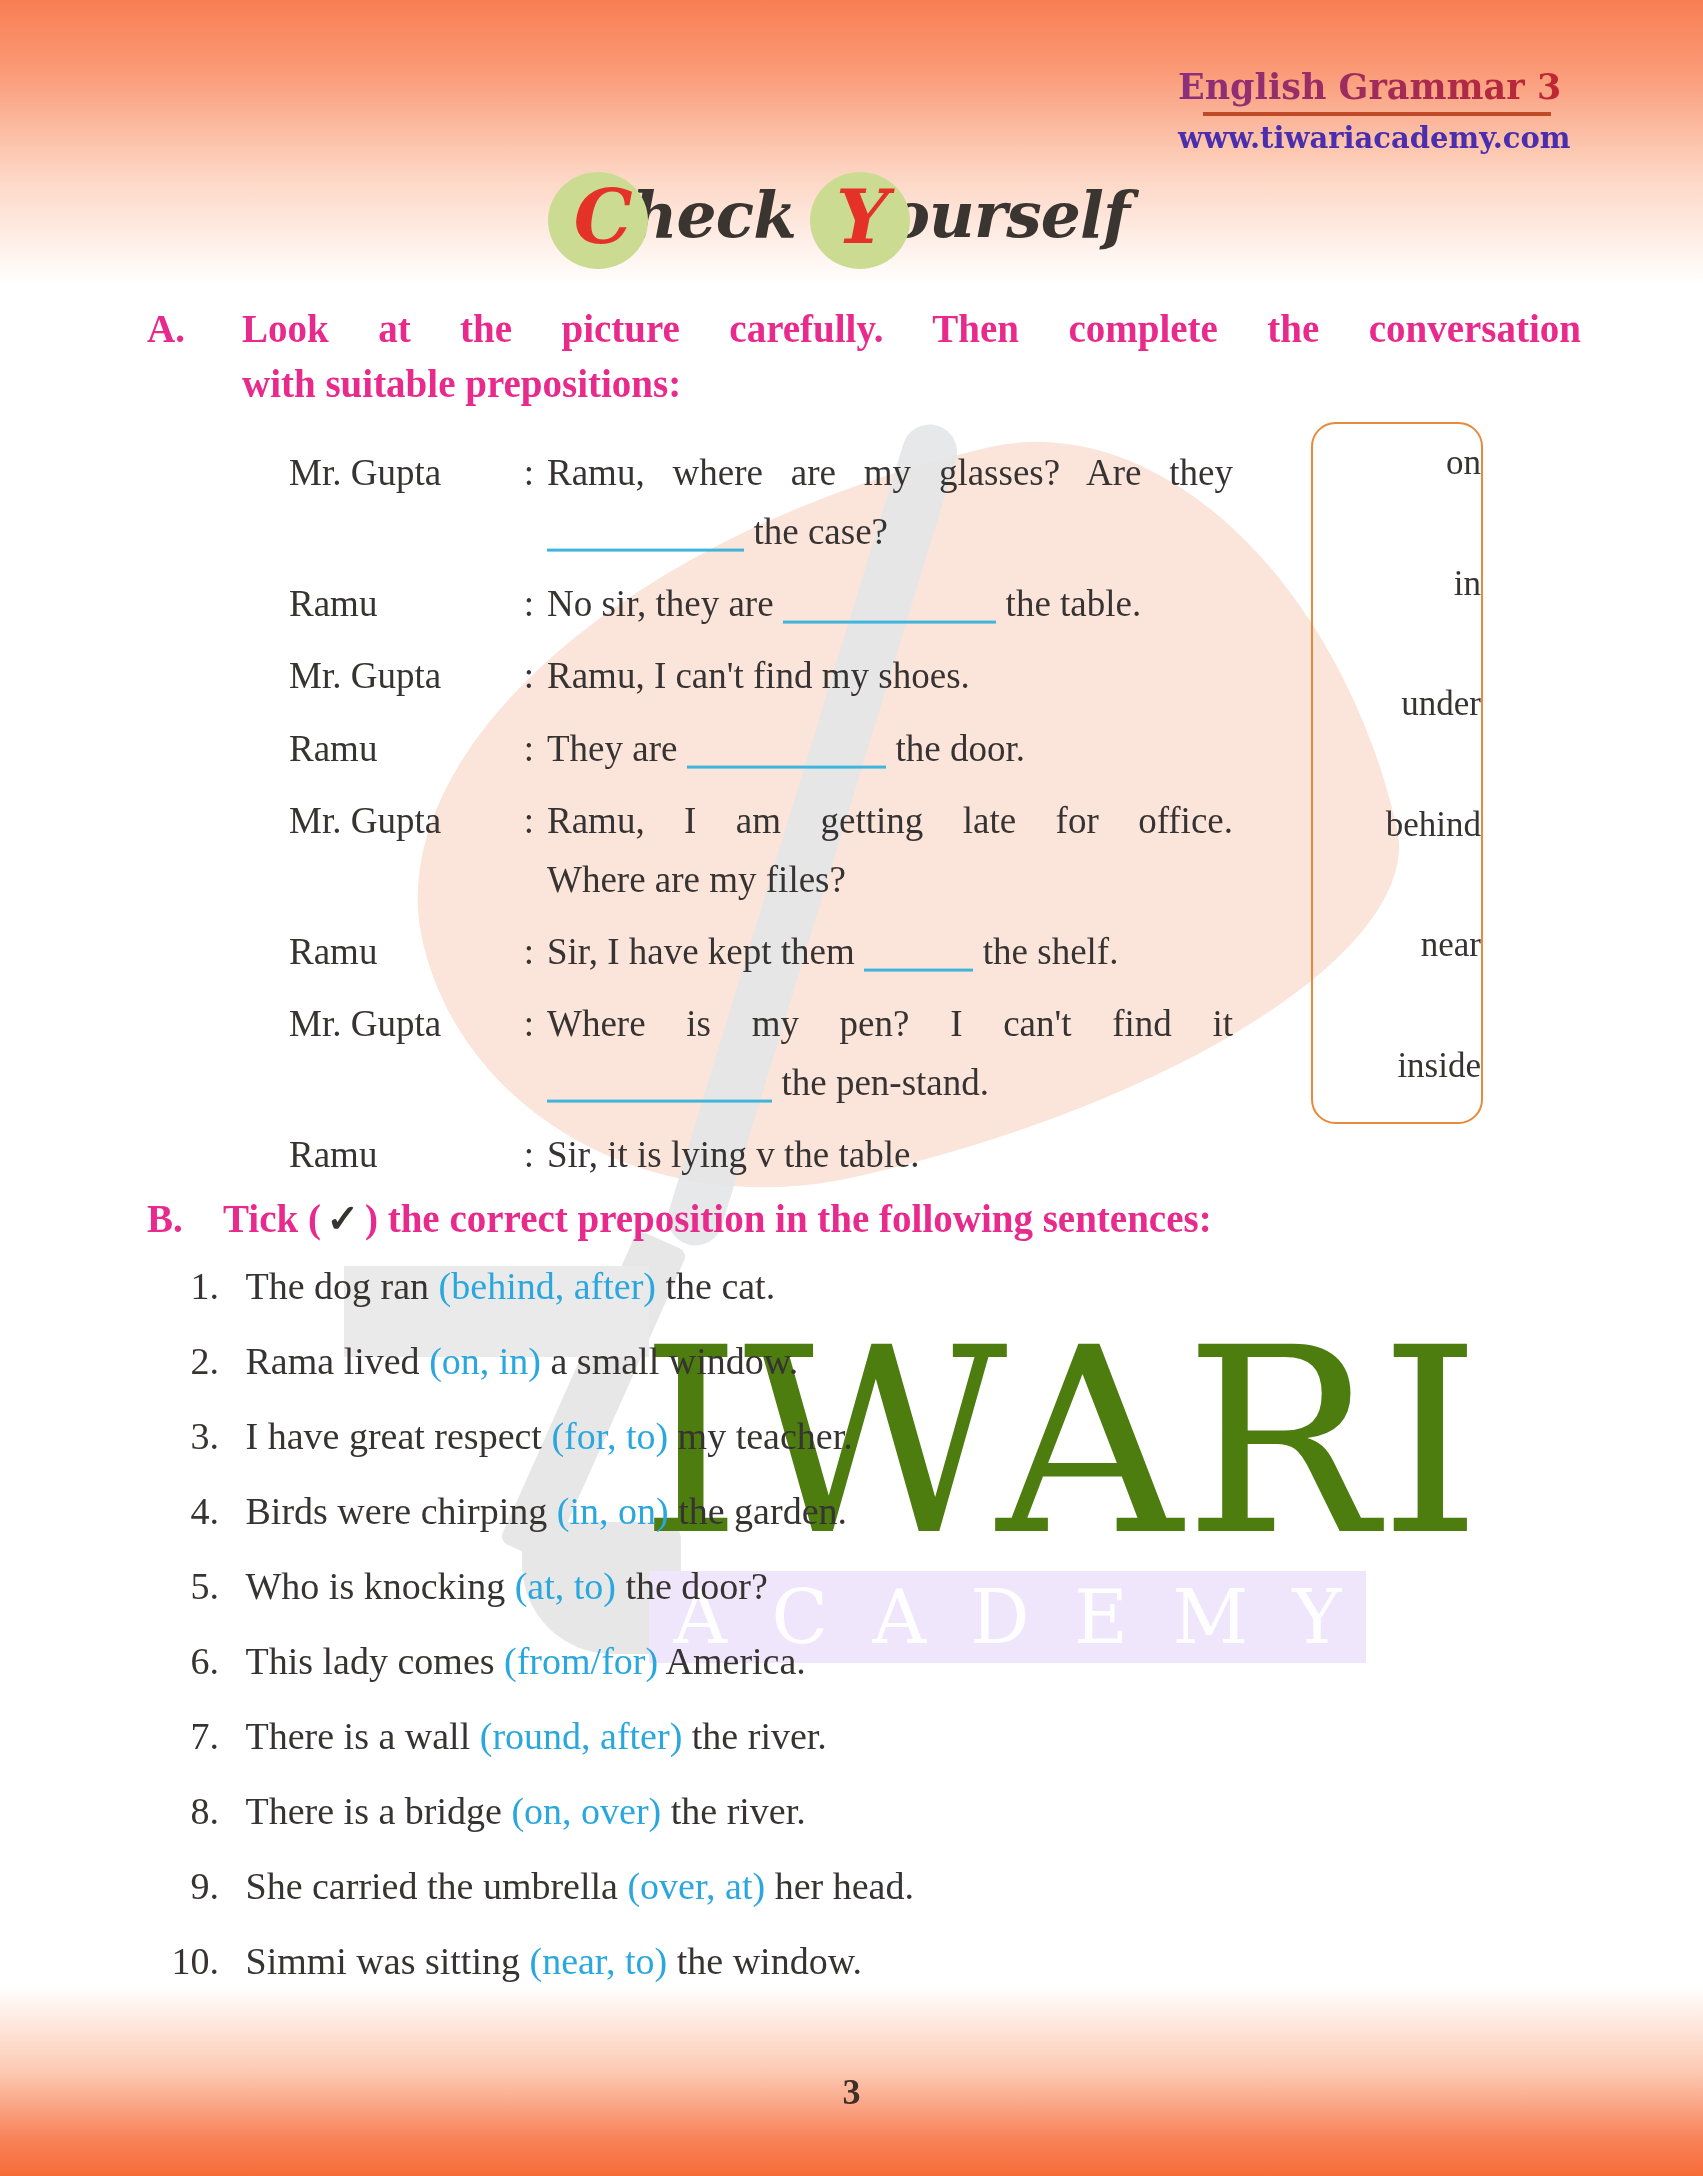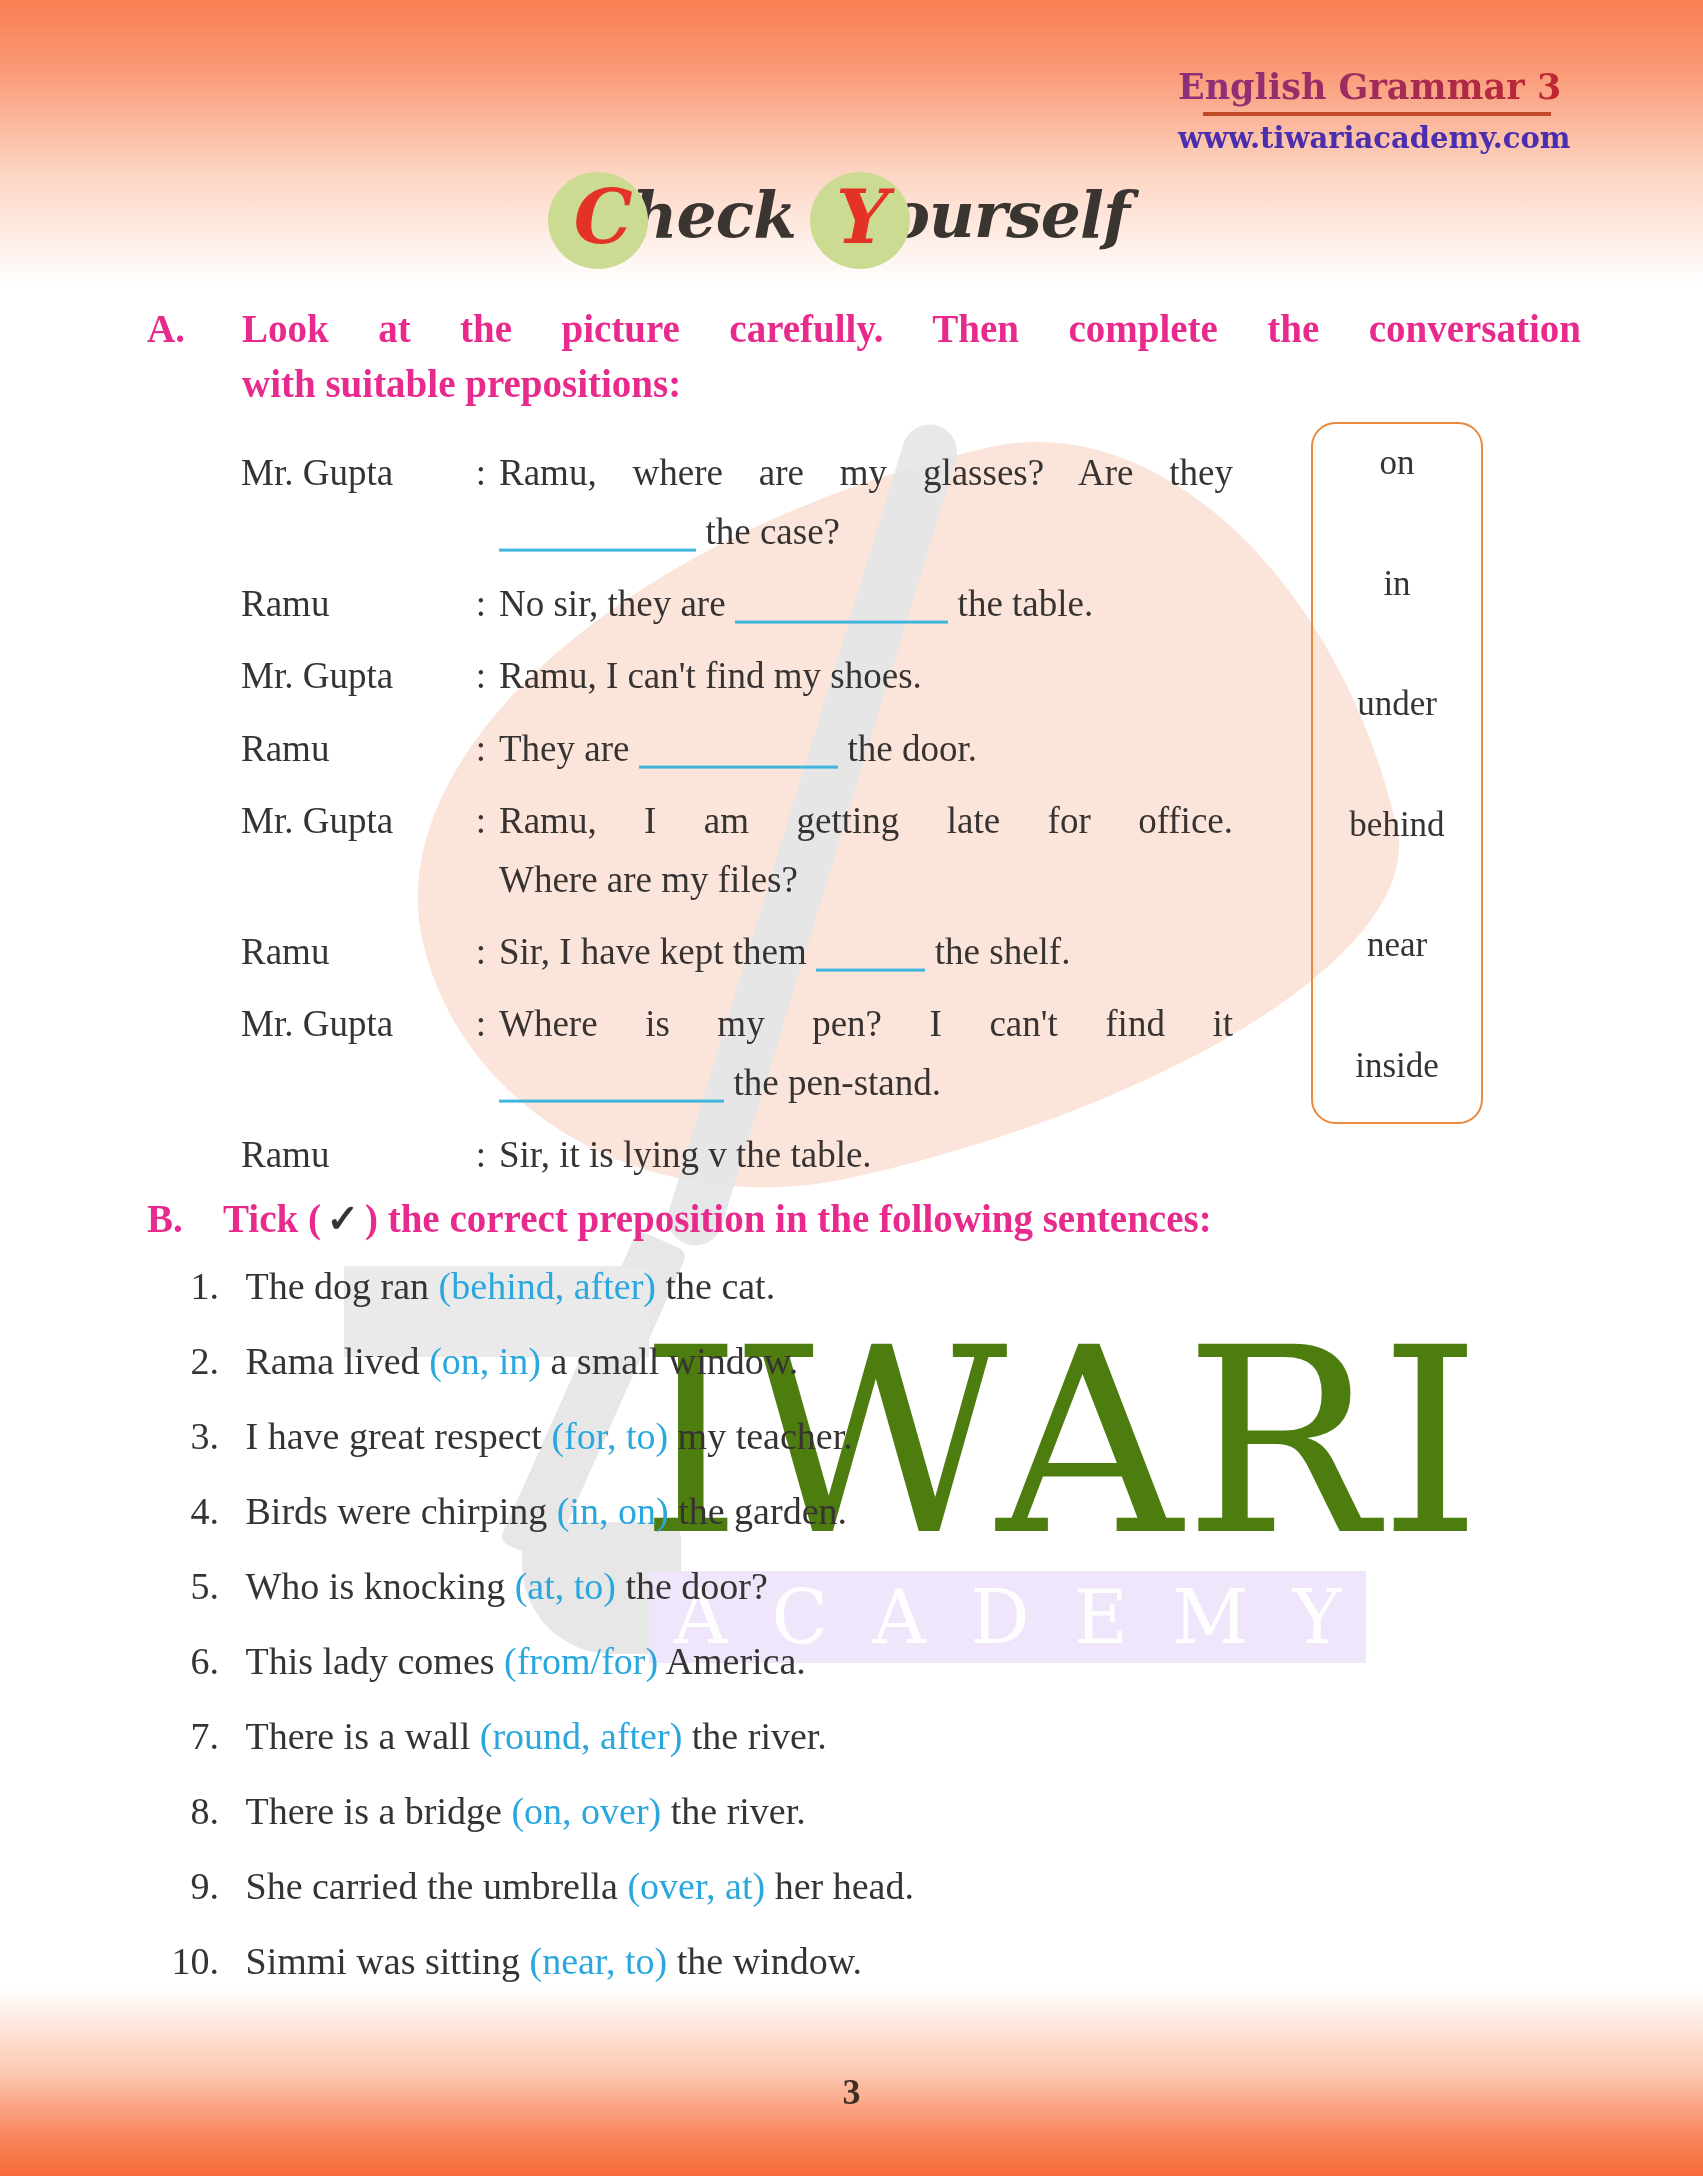--- a/index.html
+++ b/index.html
@@ -76,33 +76,33 @@
   }
   
   .secA-head{position:absolute;left:147px;top:301px;width:1434px;z-index:2;
     color:#e82a8c;font-weight:700;font-size:39px;line-height:55px;display:flex;}
   .secA-head .lbl{width:95px;flex:none;}
   .secA-head .txt{flex:1;}
   .secA-head .l1{text-align:justify;text-align-last:justify;}
   .conv{position:absolute;left:241px;top:443px;width:992px;z-index:2;font-size:37px;}
   .conv .row{display:flex;line-height:59px;}
   .conv .row.gap{margin-top:13.2px;}
-  .conv .spk{width:222px;flex:none;}
+  .conv .spk{width:222px;flex:none;margin-left:48px;}
   .conv .col{width:36px;flex:none;text-align:center;}
   .conv .txt{flex:1;}
   .conv .txt.justify{text-align:justify;text-align-last:justify;}
   .blank{
     display:inline-block;height:32px;border-bottom:3.8px solid #3fb5dc;
     transform:translateY(7.6px);margin:0 9.5px;
   }
   .wordbank{
     position:absolute;left:1311px;top:422px;width:172px;height:702px;z-index:2;
     border:2.8px solid #e8893b;border-radius:24.6px;box-sizing:border-box;
     display:flex;flex-direction:column;justify-content:space-between;
-    padding:19px 0 36px 0;text-align:center;font-size:35px;color:#373332;
+    padding:19px 0 36px 0;text-align:right;font-size:35px;color:#373332;
   }
   
   .secB-head{position:absolute;left:147px;top:1191px;z-index:2;
     color:#e82a8c;font-weight:700;font-size:39px;line-height:55px;display:flex;width:1448px;}
   .secB-head .lbl{width:76px;flex:none;}
   .secB-head .tick{color:#373332;font-weight:700;padding:0 5.7px;}
   .items{position:absolute;left:132px;top:1264px;width:1420px;z-index:2;font-size:38px;}
   .item{display:flex;line-height:44px;margin-bottom:31px;}
   .item .num{width:87px;flex:none;text-align:right;}
   .item .body{flex:1;padding-left:26.5px;}

